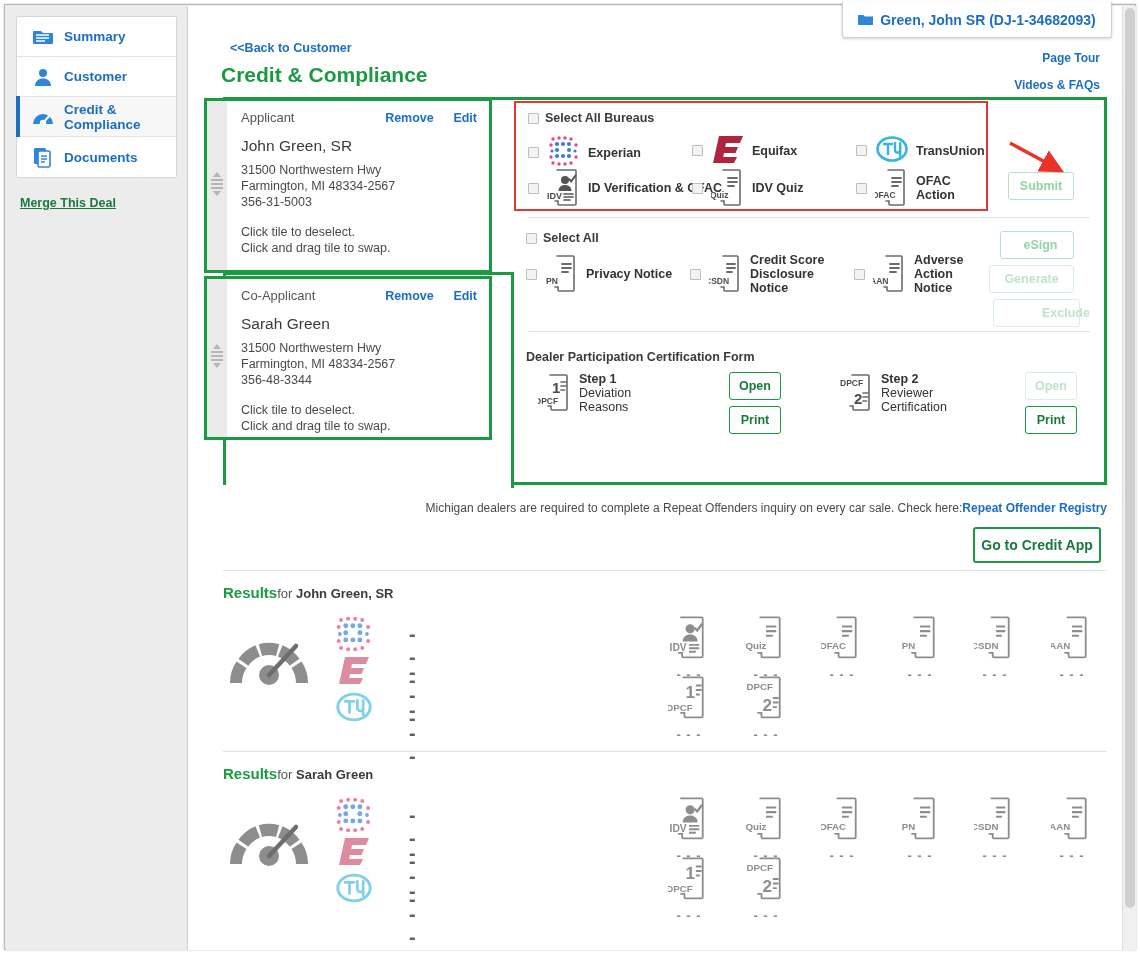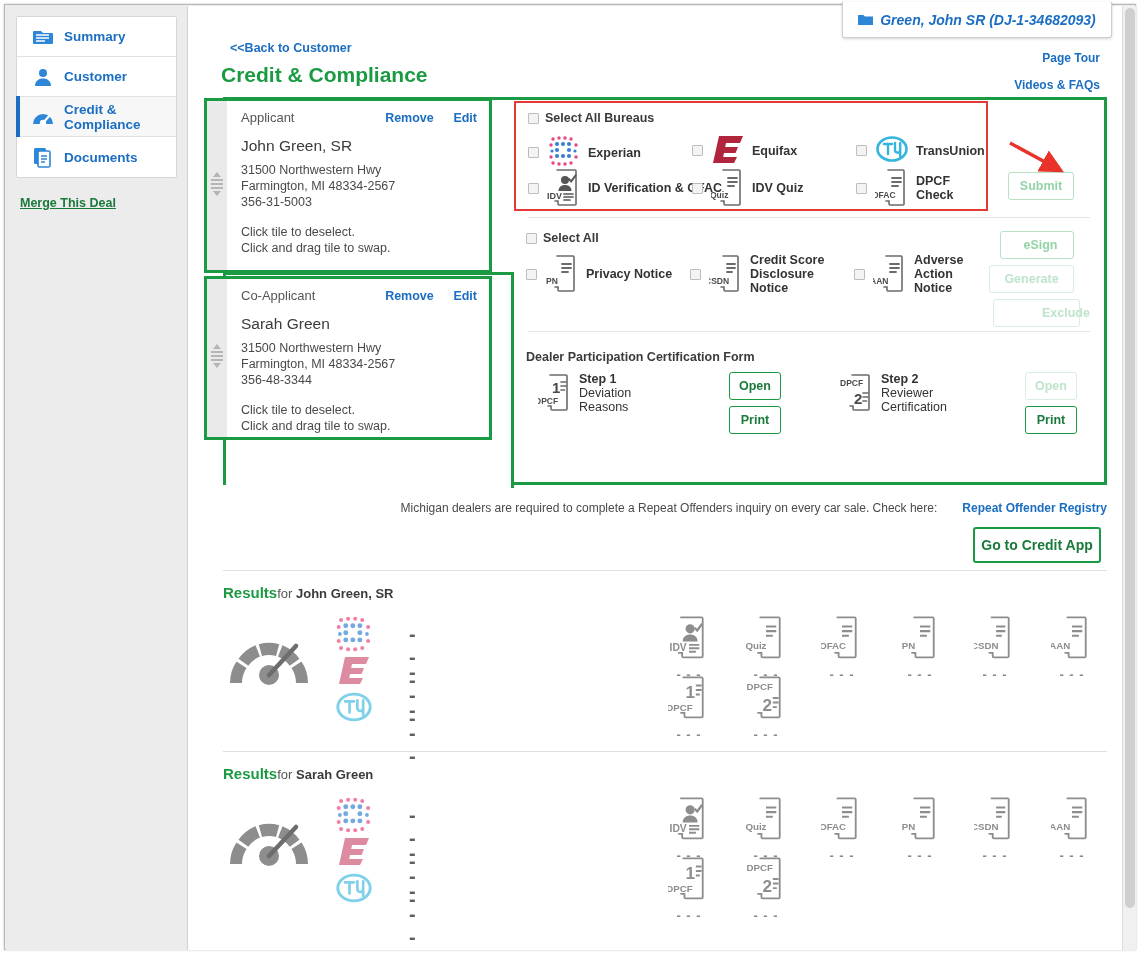--- a/index.html
+++ b/index.html
@@ -48,21 +48,21 @@
     position:absolute; right:0; top:0; width:14px; height:100%;
     background:#f0f0f0; border-left:1px solid #dcdcdc;
   }
   .scroll-thumb { position:absolute; left:2px; top:2px; width:10px; height:900px; background:#cfcfcf; border-radius:5px; }
 
   .customer-tab {
     position:absolute; left:654px; top:-4px; width:270px; height:36px;
     background:#fff; border:1px solid #cfcfcf; border-top:none;
     border-radius:0 0 3px 3px; display:flex; align-items:center; justify-content:center;
     box-shadow:0 1px 3px rgba(0,0,0,.18);
-    color:#1b6ec2; font-weight:bold; font-size:14px; cursor:pointer; z-index:12;font-style:italic;
+    color:#1b6ec2; font-weight:bold; font-size:14px; cursor:pointer; z-index:12;
   }
   .folder-ico { margin-right:7px; display:inline-flex; }
 
   .back-link { position:absolute; left:42px; top:35px; color:#1b6ec2; font-weight:bold; font-size:12.5px; cursor:pointer; }
   .page-title { position:absolute; left:33px; top:57px; color:#1a9a42; font-size:21px; font-weight:bold; }
   .page-tour { position:absolute; right:36px; top:45px; color:#1b6ec2; font-weight:bold; font-size:12px; cursor:pointer; }
   .videos-faqs { position:absolute; right:36px; top:72px; color:#1b6ec2; font-weight:bold; font-size:12px; cursor:pointer; }
 
   
   .green-frame {
@@ -125,21 +125,21 @@
   .btn-ghost { border-color:#b9e0c4; color:#93d3a7; }
   .btn-green { border-color:#1a9a42; color:#1a7a3c; }
   .btn-faded { border-color:#d8eede; color:#bfe4cb; }
 
   .dpcf-title { position:absolute; font-size:12.5px; font-weight:bold; color:#3b3b3b; }
 
   .note {
     position:absolute; left:35px; top:495px; width:884px; text-align:right;
     font-size:12px; color:#4a4a4a;
   }
-  .note a { color:#1b6ec2; font-weight:bold; text-decoration:none; margin-left:25px; cursor:pointer; }
+  .note a { color:#1b6ec2; font-weight:bold; text-decoration:none; margin-left:0; cursor:pointer; }
   .credit-app {
     position:absolute; right:35px; top:521px; width:128px; padding:8px 0;
     border:2px solid #1a9a42; border-radius:3px; color:#1a7a3c;
     font-weight:bold; font-size:14px; text-align:center; background:#fff; cursor:pointer;
   }
 
   
   .res-rule { position:absolute; left:35px; width:884px; height:1px; background:#e0e0e0; }
   .res-head { position:absolute; left:35px; }
   .res-head b { color:#1a9a42; font-size:15px; }
@@ -321,21 +321,21 @@
 
           <div class="opt" style="left:340px; top:64px;">
             <span class="chk"></span>
             <span class="docicon">
               <svg width="34" height="42" viewBox="0 0 34 42">
                   <path d="M13 3 h15 a1 1 0 0 1 1 1 v33 a1 1 0 0 1 -1 1 h-13 a1 1 0 0 1 -1 -1 v-3 h-3" fill="#fff" stroke="#6b6b6b" stroke-width="1.6" stroke-linecap="round"></path>
                   <path d="M17 11 h9 M17 15 h9 M17 19 h6" stroke="#6b6b6b" stroke-width="1.8" stroke-linecap="round"></path>
                   <text x="-3" y="31" font-family="Liberation Sans, sans-serif" font-size="8.5" font-weight="bold" fill="#4b4b4b">OFAC</text>
                 </svg>
             </span>
-            <span class="opt-label">DPCF Check</span>
+            <span class="opt-label">OFAC Action</span>
           </div>
         </div>
 
         <button class="btn btn-ghost" style="position:absolute; left:494px; top:72px; width:66px;">Submit</button>
 
         <div class="sect-divider" style="top:117px;"></div>
 
         <div class="selall" style="left:12px; top:131px;">
           <span class="chk"></span><span>Select All</span>
         </div>

